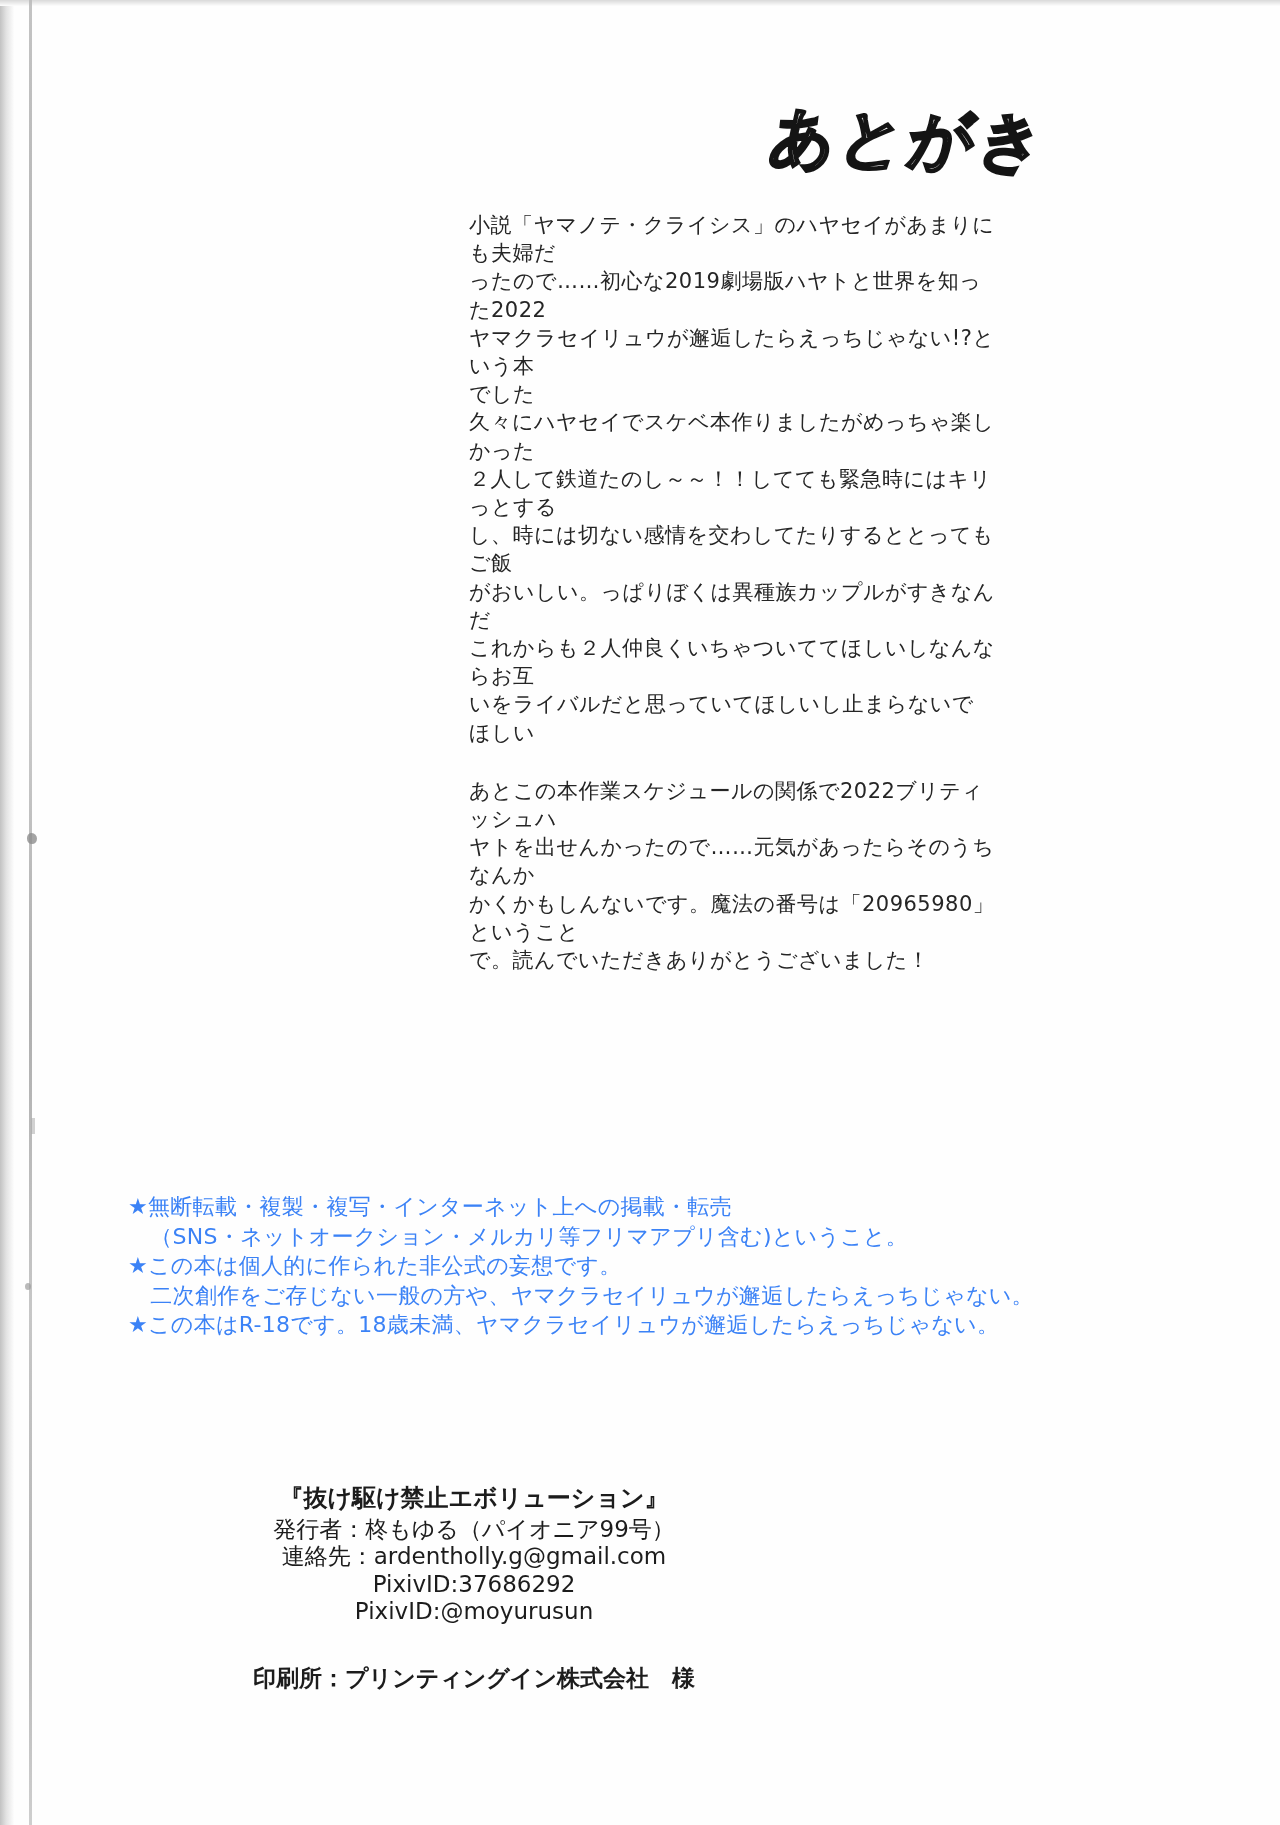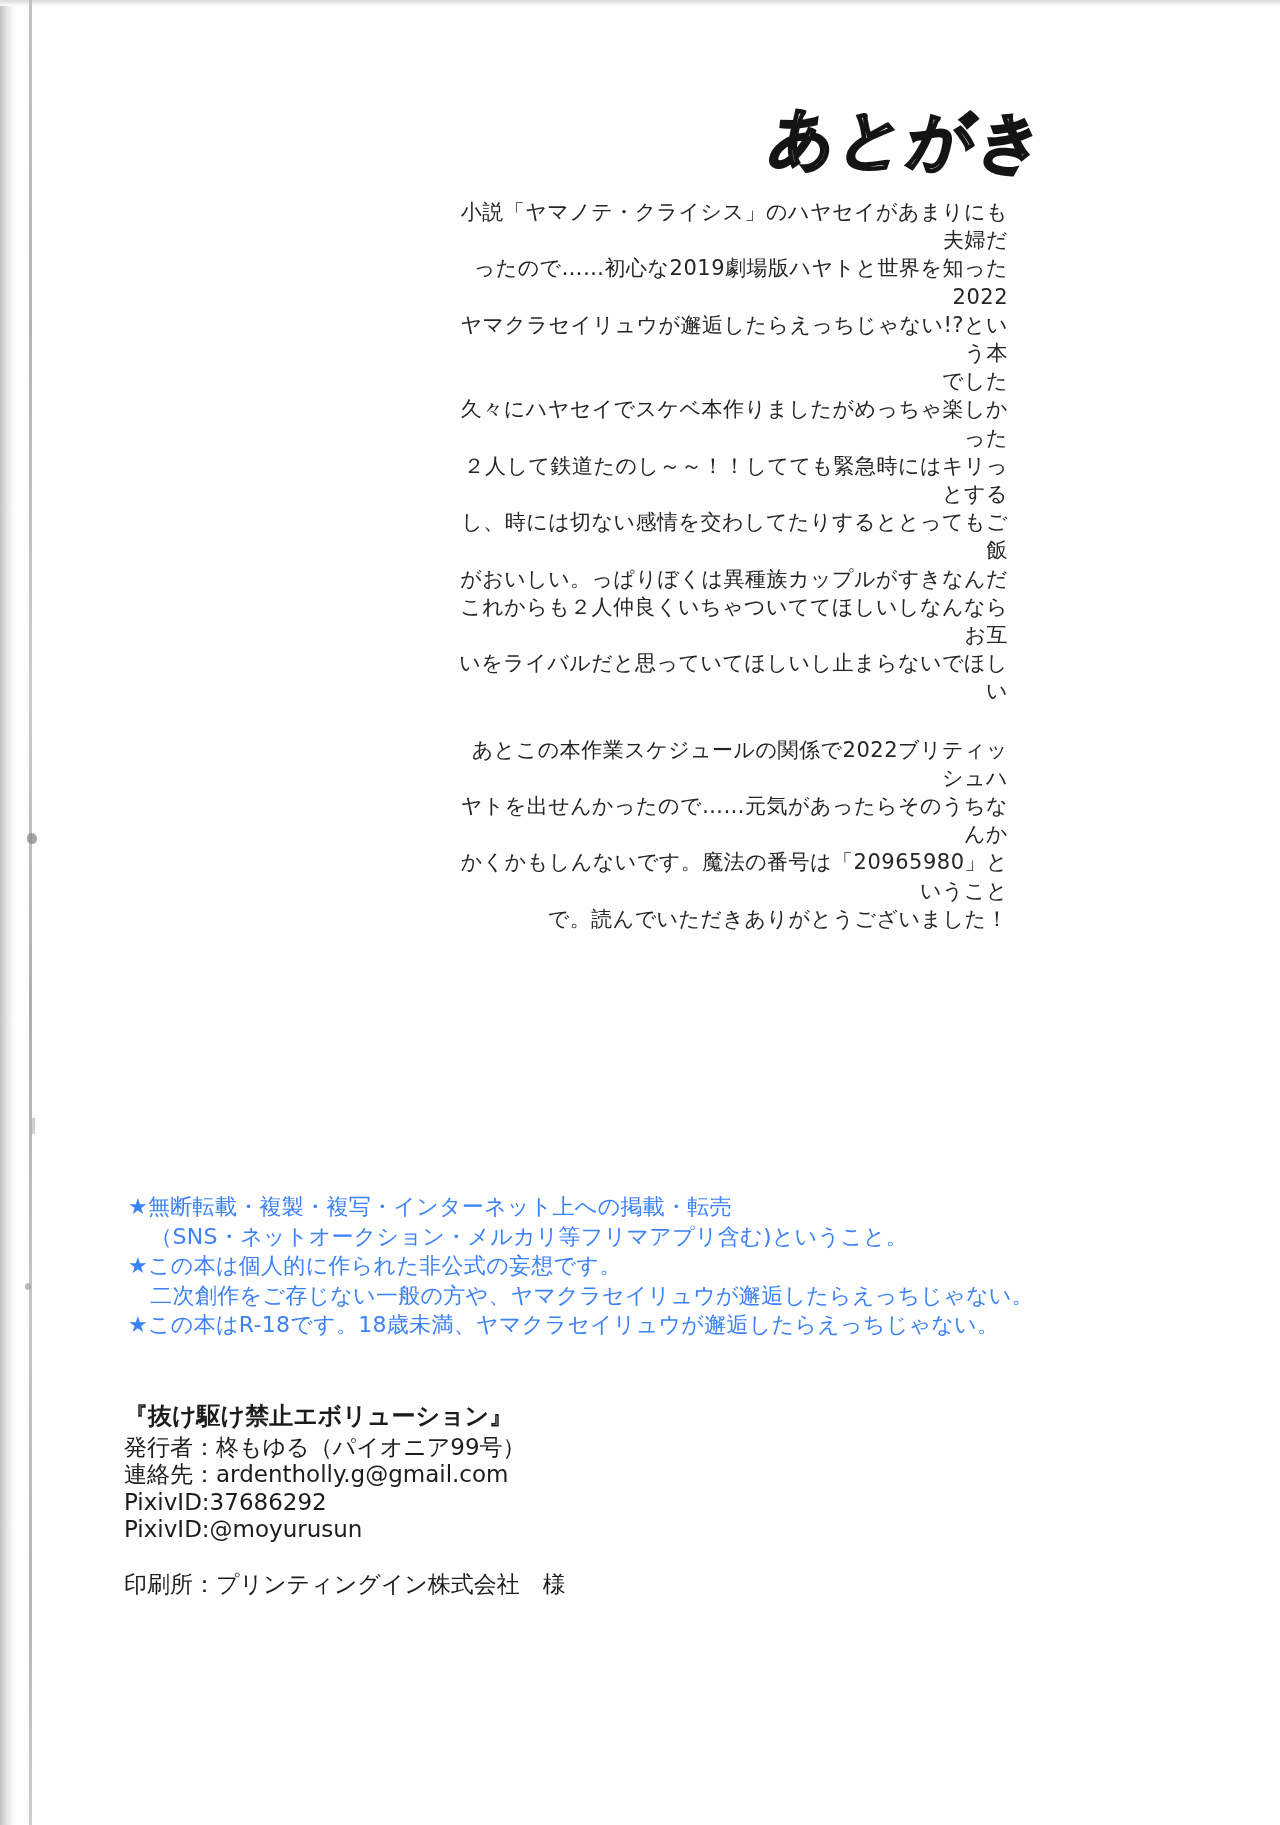--- a/index.html
+++ b/index.html
@@ -81,57 +81,58 @@
   .body-text {
     position: absolute;
     left: 452px; top: 194px;
     width: 560px;
     font-size: 21px;
     line-height: 28.2px;
     color: #252525;
     letter-spacing: 0.5px;
   }
   .body-text p {
-    margin: 4px;
+    margin: 17px;
     white-space: pre-line;
-    text-align: right;
   }
   .body-text p + p {
     margin-top: 30px;
   }
 
   
   .notices {
     position: absolute;
     left: 128px; top: 1192px;
     width: 1000px;
     font-size: 22px;
     line-height: 29.5px;
     color: #3b82f6;
     letter-spacing: 0.3px;
     white-space: nowrap;
   }
 
   
   .colophon {
     position: absolute;
-    left: 124px; top: 1403px;
+    left: 124px; top: 1485px;
     width: 700px;
     font-size: 23px;
     line-height: 27.5px;
     color: #1c1c1c;
     white-space: nowrap;
+    text-align: center;
   }
   .book-title {
     font-weight: bold;
     font-size: 24px;
     margin-bottom: 3px;
   }
   .printer {
-    margin-top: 27px;
+    margin-top: 39px;
+    font-weight: bold;
   }
 </style>
 </head>
 <body>
 
 <div class="page">
 
   <div class="scan-edge-left"></div>
   <div class="scan-edge-top"></div>
   <div class="scan-fold-line"></div>

